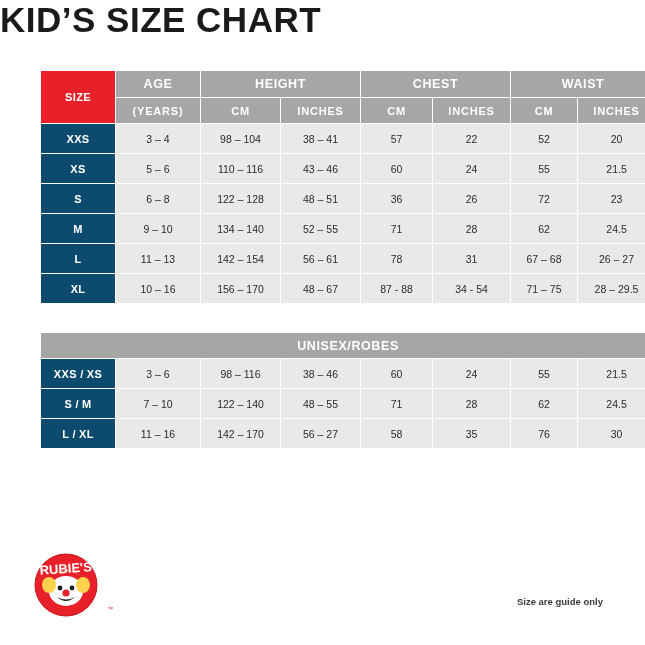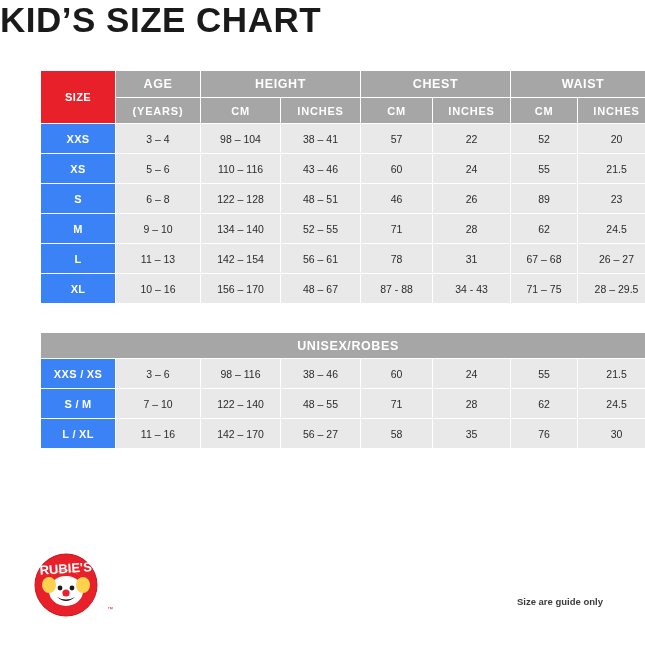--- a/index.html
+++ b/index.html
@@ -51,21 +51,21 @@
   }
   .hdr-gray {
     background: #a6a6a6;
     color: #ffffff;
     font-weight: bold;
     letter-spacing: 0.6px;
   }
   .hdr-gray.big { font-size: 12.5px; margin-top: 15px; }
   .hdr-gray.sub { font-size: 11px; letter-spacing: 0.8px; }
   .size-cell {
-    background: #3b82f6;
+    background: #0c4a6e;
     color: #ffffff;
     font-weight: bold;
     font-size: 11px;
     letter-spacing: 0.3px;
   }
   .data-cell {
     background: #e9e9e9;
     font-size: 10.5px;
     color: #2b2b2b;
   }
@@ -148,23 +148,23 @@
           <td class="data-cell">60</td>
           <td class="data-cell">24</td>
           <td class="data-cell">55</td>
           <td class="data-cell">21.5</td>
         </tr>
         <tr class="r-d">
           <td class="size-cell">S</td>
           <td class="data-cell">6 – 8</td>
           <td class="data-cell">122 – 128</td>
           <td class="data-cell">48 – 51</td>
-          <td class="data-cell">46</td>
+          <td class="data-cell">36</td>
           <td class="data-cell">26</td>
-          <td class="data-cell">89</td>
+          <td class="data-cell">72</td>
           <td class="data-cell">23</td>
         </tr>
         <tr class="r-d">
           <td class="size-cell">M</td>
           <td class="data-cell">9 – 10</td>
           <td class="data-cell">134 – 140</td>
           <td class="data-cell">52 – 55</td>
           <td class="data-cell">71</td>
           <td class="data-cell">28</td>
           <td class="data-cell">62</td>
@@ -179,21 +179,21 @@
           <td class="data-cell">31</td>
           <td class="data-cell">67 – 68</td>
           <td class="data-cell">26 – 27</td>
         </tr>
         <tr class="r-d">
           <td class="size-cell">XL</td>
           <td class="data-cell">10 – 16</td>
           <td class="data-cell">156 – 170</td>
           <td class="data-cell">48 – 67</td>
           <td class="data-cell">87 - 88</td>
-          <td class="data-cell">34 - 43</td>
+          <td class="data-cell">34 - 54</td>
           <td class="data-cell">71 – 75</td>
           <td class="data-cell">28 – 29.5</td>
         </tr>
       </tbody>
     </table>
 
     <table class="unisex">
       <colgroup>
         <col style="width:75px">
         <col style="width:85px">

